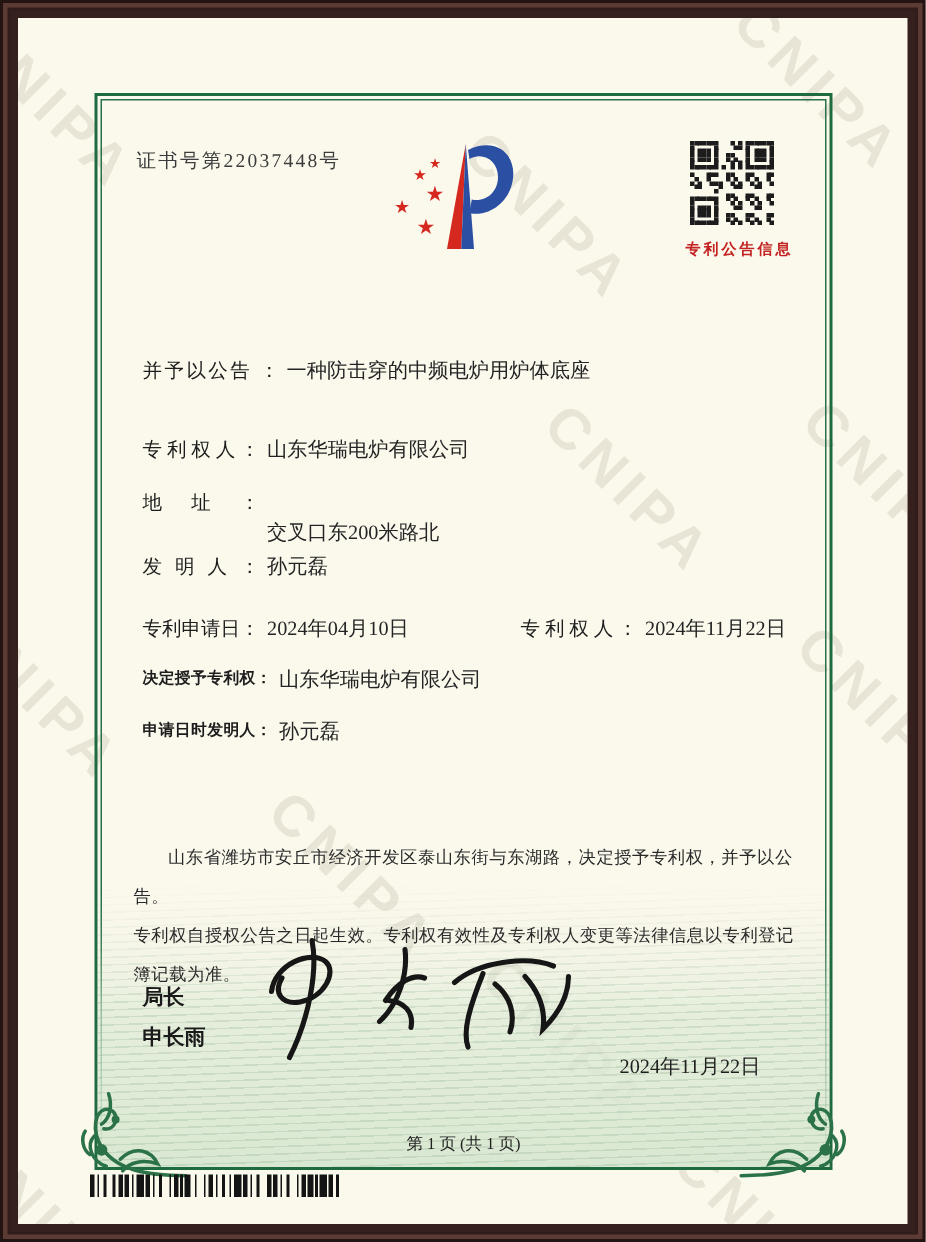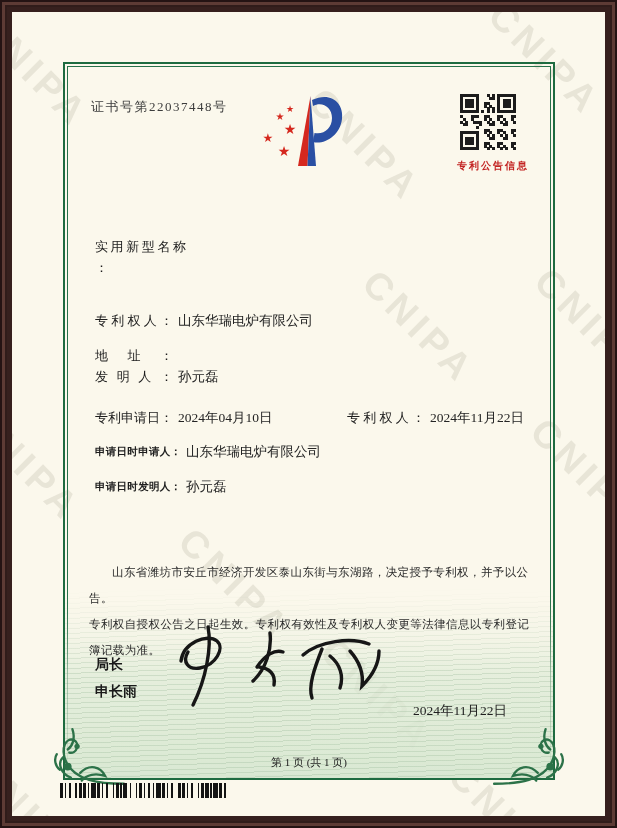--- a/index.html
+++ b/index.html
@@ -340,47 +340,49 @@
               <div class="m" style="left: 40px; top: 53.3333px; width: 2.96667px; height: 2.96667px;"></div>
               <div class="m" style="left: 45.3333px; top: 53.3333px; width: 2.96667px; height: 2.96667px;"></div>
               <div class="m" style="left: 53.3333px; top: 53.3333px; width: 2.96667px; height: 2.96667px;"></div>
             </div>
           <div class="qr-label">专利公告信息</div>
         </div>
 
 
         <div class="fields">
           <div class="row mb-name">
-            <span class="lbl lbl-wide">实用新型名称 ：</span>
+            <span class="lbl lbl-wide">并予以公告 ：</span>
+            <span class="val">一种防击穿的中频电炉用炉体底座</span>
           </div>
           <div class="row mb-s">
             <span class="lbl">专利权人：</span>
             <span class="val">山东华瑞电炉有限公司</span>
           </div>
           <div class="row">
             <span class="lbl">地址：</span>
           </div>
+          <div class="addr2">交叉口东200米路北</div>
           <div class="row mb-r">
             <span class="lbl">发明人：</span>
             <span class="val">孙元磊</span>
           </div>
           <div class="cols mb-r">
           </div>
           <div class="cols mb-s">
             <div class="col-l">
               <span class="lbl">专利申请日：</span>
               <span class="val">2024年04月10日</span>
             </div>
             <div class="col-r">
               <span class="lbl">专利权人：</span>
               <span class="val">2024年11月22日</span>
             </div>
           </div>
           <div class="row mb-s">
-            <span class="lbl lbl-bold">申请日时申请人：</span>
+            <span class="lbl lbl-bold">决定授予专利权：</span>
             <span class="val">山东华瑞电炉有限公司</span>
           </div>
           <div class="row">
             <span class="lbl lbl-bold">申请日时发明人：</span>
             <span class="val">孙元磊</span>
           </div>
         </div>
 
         <div class="paragraph">
           <span class="l1">山东省潍坊市安丘市经济开发区泰山东街与东湖路，决定授予专利权，并予以公告。</span>

